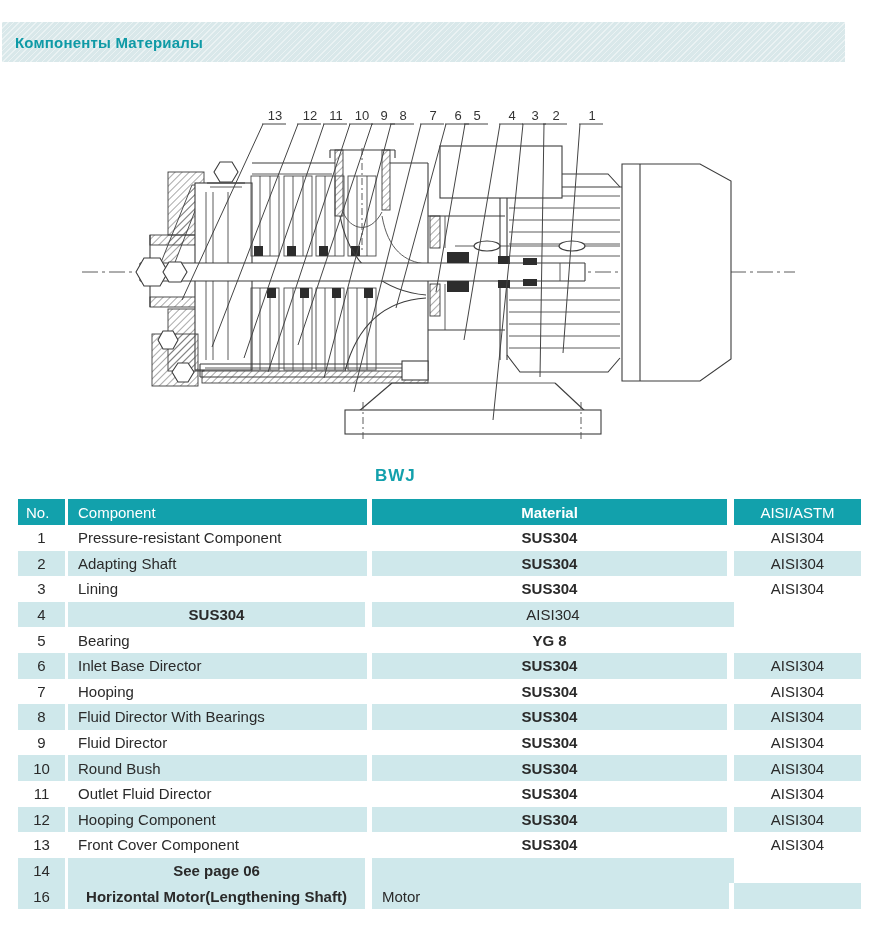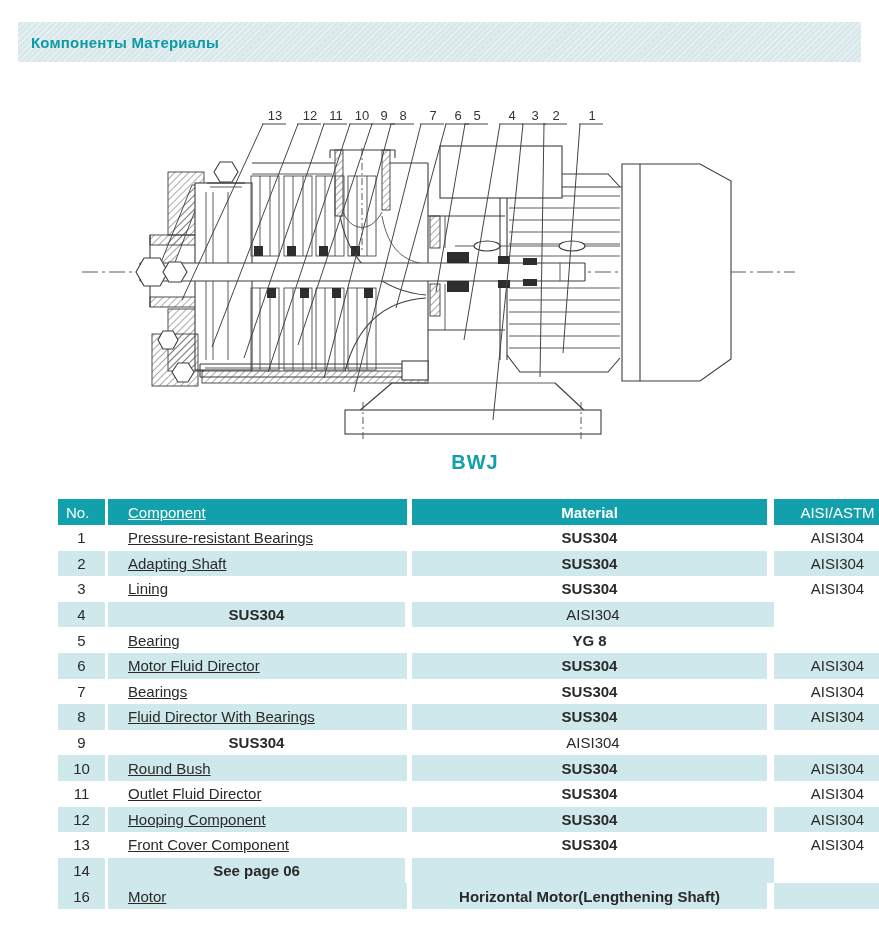--- a/index.html
+++ b/index.html
@@ -2,54 +2,54 @@
 <html><head>
 <meta charset="utf-8">
 <style>
   * { margin:0; padding:0; box-sizing:border-box; }
   html,body { background:#ffffff; }
   body { font-family:"Liberation Sans", sans-serif; color:#2a2a2a; }
   .page { position:relative; width:879px; height:948px; background:#ffffff; overflow:hidden; }
 
   
   .topbar {
-    position:absolute; left:18px; top:22px; width:843px; height:40px;
+    position:absolute; left:2px; top:22px; width:843px; height:40px;
     background:#d9e8ea;
     background-image:repeating-linear-gradient(135deg, rgba(255,255,255,.45) 0 1px, transparent 1px 4px);
     display:flex; align-items:center; padding-left:13px;
   }
   .topbar .title { color:#0e9aa6; font-size:15px; font-weight:bold; letter-spacing:.2px; }
 
   
   .diagram-wrap { position:absolute; left:0; top:95px; width:879px; height:360px; }
   svg .ln { stroke:#3c3c3c; stroke-width:1.1; fill:none; }
   svg .thin { stroke:#4a4a4a; stroke-width:0.9; fill:none; }
   svg .wfill { fill:#ffffff; stroke:#3c3c3c; stroke-width:1.1; }
   svg .dark { fill:#2d2d2d; stroke:none; }
   svg .hat { fill:url(#hatch); stroke:#3c3c3c; stroke-width:0.9; }
   svg .cl { stroke:#4a4a4a; stroke-width:0.9; fill:none; stroke-dasharray:16 4 3 4; }
   svg .cds { stroke:#4a4a4a; stroke-width:0.9; fill:none; stroke-dasharray:7 3 2 3; }
   svg .lead { stroke:#444; stroke-width:1; fill:none; }
   svg text.co { font-family:"Liberation Sans", sans-serif; font-size:13px; fill:#333; text-anchor:middle; }
 
   .caption {
-    position:absolute; left:375px; top:451px; width:200px; text-align:center;
-    color:#12a0ac; font-size:20px; font-weight:bold; letter-spacing:1px;
+    position:absolute; left:375px; top:466px; width:200px; 
+    color:#12a0ac; font-size:17px; font-weight:bold; letter-spacing:1px;
   }
 
   
   .ptable { position:absolute; left:18px; top:499px; width:843px; font-size:15px; }
-  .trow, .thead { display:grid; grid-template-columns:50px 304px 362px 127px;margin-left:40px; }
+  .trow, .thead { display:grid; grid-template-columns:50px 304px 362px 127px; }
   .thead { height:26px; }
   .trow { height:25.6px; }
   .cell { display:flex; align-items:center; }
   .thead .cell { background:#12a1ac; color:#ffffff; font-size:15px; }
   .c-no { justify-content:center; border-right:3px solid #ffffff; }
   .thead .c-no { justify-content:flex-start; padding-left:8px; }
-  .c-component { padding-left:20px; border-right:5px solid #ffffff;text-decoration:underline; }
+  .c-component { padding-left:10px; border-right:5px solid #ffffff; }
   .c-material { justify-content:center; border-right:7px solid #ffffff;font-weight:bold; }
   .c-aisi { justify-content:center; }
   .trow.alt .cell { background:#cfe8eb; }
 </style>
 </head>
 <body>
 
 <div class="page">
 
   <div class="topbar">
@@ -279,21 +279,21 @@
   <div class="ptable">
     <div class="thead">
       <div class="cell c-no">No.</div>
       <div class="cell c-component">Component</div>
       <div class="cell c-material">Material</div>
       <div class="cell c-aisi">AISI/ASTM</div>
     </div>
     <div>
         <div class="trow">
           <div class="cell c-no">1</div>
-          <div class="cell c-component">Pressure-resistant Bearings</div>
+          <div class="cell c-component">Pressure-resistant Component</div>
           <div class="cell c-material">SUS304</div>
           <div class="cell c-aisi">AISI304</div>
         </div>
         <div class="trow alt">
           <div class="cell c-no">2</div>
           <div class="cell c-component">Adapting Shaft</div>
           <div class="cell c-material">SUS304</div>
           <div class="cell c-aisi">AISI304</div>
         </div>
         <div class="trow">
@@ -308,38 +308,39 @@
           <div class="cell c-aisi">AISI304</div>
         </div>
         <div class="trow">
           <div class="cell c-no">5</div>
           <div class="cell c-component">Bearing</div>
           <div class="cell c-material">YG 8</div>
           <div class="cell c-aisi"></div>
         </div>
         <div class="trow alt">
           <div class="cell c-no">6</div>
-          <div class="cell c-component">Motor Fluid Director</div>
+          <div class="cell c-component">Inlet Base Director</div>
           <div class="cell c-material">SUS304</div>
           <div class="cell c-aisi">AISI304</div>
         </div>
         <div class="trow">
           <div class="cell c-no">7</div>
-          <div class="cell c-component">Bearings</div>
+          <div class="cell c-component">Hooping</div>
           <div class="cell c-material">SUS304</div>
           <div class="cell c-aisi">AISI304</div>
         </div>
         <div class="trow alt">
           <div class="cell c-no">8</div>
           <div class="cell c-component">Fluid Director With Bearings</div>
           <div class="cell c-material">SUS304</div>
           <div class="cell c-aisi">AISI304</div>
         </div>
         <div class="trow">
           <div class="cell c-no">9</div>
+          <div class="cell c-component">Fluid Director</div>
           <div class="cell c-material">SUS304</div>
           <div class="cell c-aisi">AISI304</div>
         </div>
         <div class="trow alt">
           <div class="cell c-no">10</div>
           <div class="cell c-component">Round Bush</div>
           <div class="cell c-material">SUS304</div>
           <div class="cell c-aisi">AISI304</div>
         </div>
         <div class="trow">
@@ -360,20 +361,20 @@
           <div class="cell c-material">SUS304</div>
           <div class="cell c-aisi">AISI304</div>
         </div>
         <div class="trow alt">
           <div class="cell c-no">14</div>
           <div class="cell c-material">See page 06</div>
           <div class="cell c-aisi"></div>
         </div>
         <div class="trow alt">
           <div class="cell c-no">16</div>
+          <div class="cell c-material">Horizontal Motor(Lengthening Shaft)</div>
           <div class="cell c-component">Motor</div>
-          <div class="cell c-material">Horizontal Motor(Lengthening Shaft)</div>
           <div class="cell c-aisi"></div>
         </div>
       </div>
   </div>
 
 </div>
 
 </body></html>

